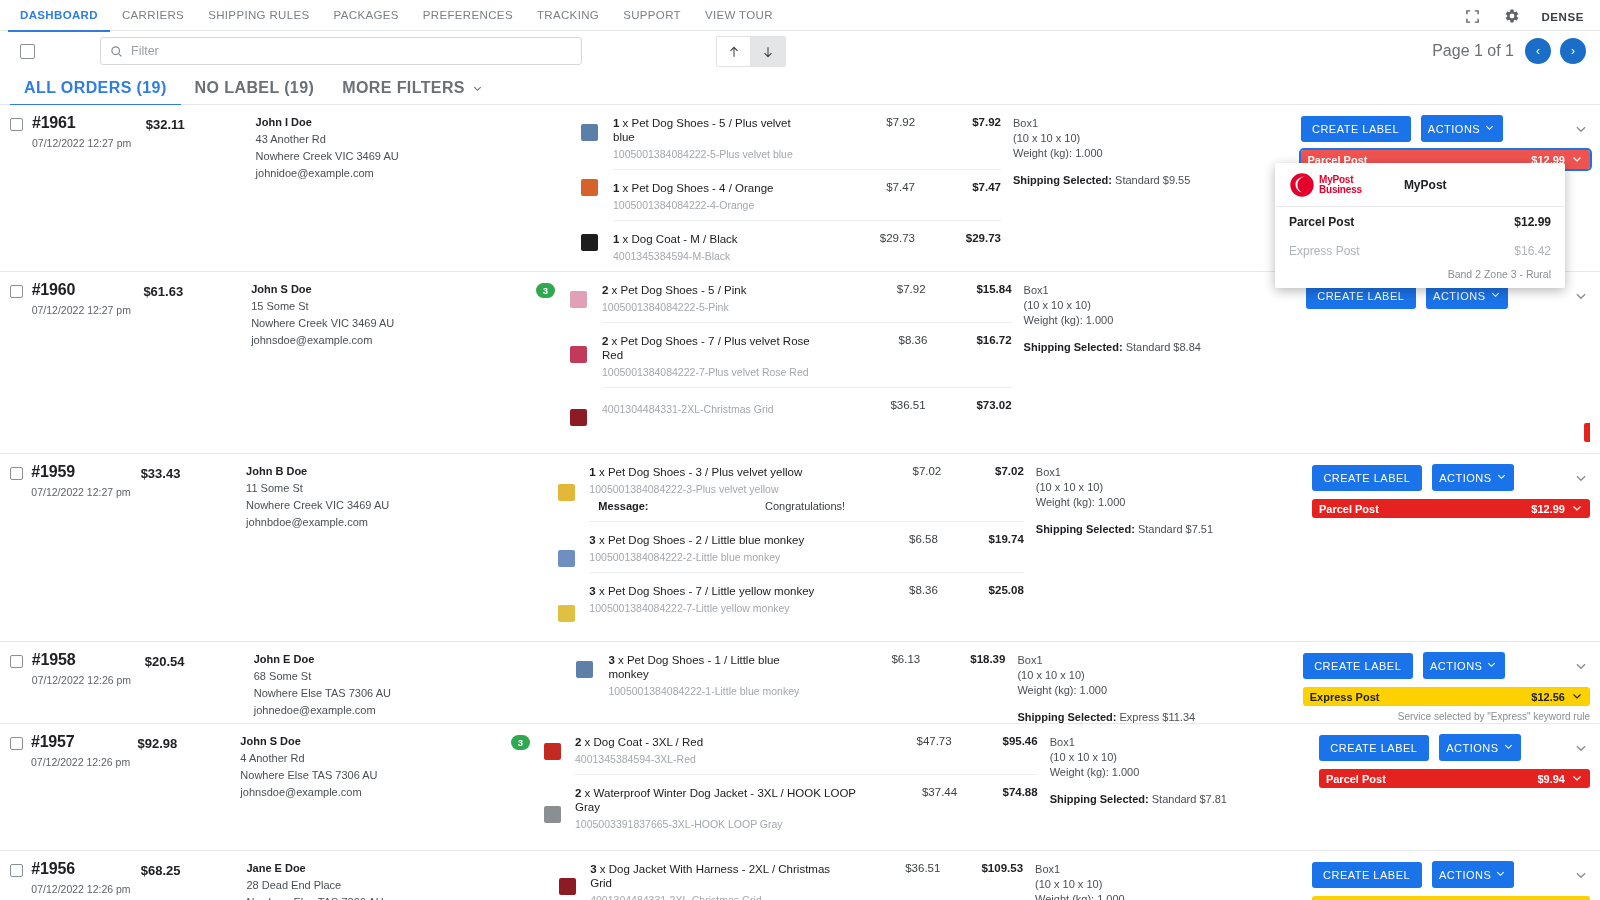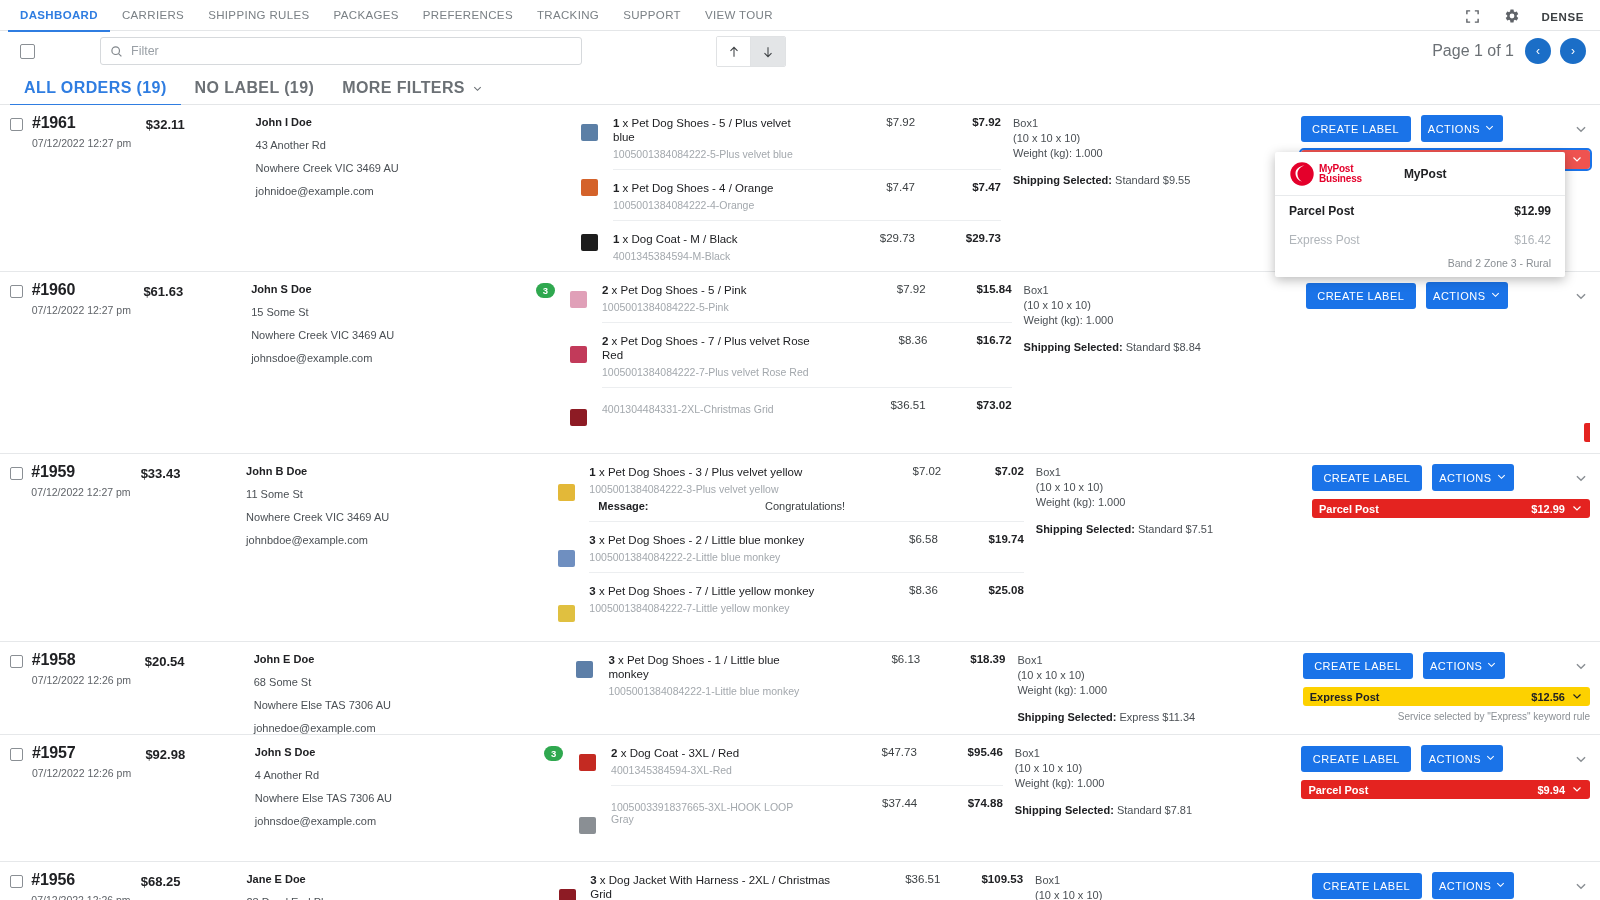--- a/index.html
+++ b/index.html
@@ -119,21 +119,21 @@
   .row-check {
     width: 13px; height: 13px; border: 1px solid #8a8f94;
     border-radius: 2px; cursor: pointer; background: #fff;
   }
   .col-id { width: 120px; padding: 9px 0 0 6px; }
   .order-num { font-size: 16px; font-weight: bold; color: #202124; letter-spacing: -0.2px; }
   .order-date { font-size: 10.5px; color: #5f6368; margin-top: 5px; }
   .col-total { width: 110px; padding: 12px 0 0 0; font-size: 13px; font-weight: bold; }
   .col-addr { width: 250px; padding: 11px 0 0 0; }
   .cust-name { font-size: 11px; font-weight: bold; color: #202124; }
-  .addr-line { font-size: 11px; color: #4a4f54; margin-top: 11px; }
+  .addr-line { font-size: 11px; color: #4a4f54; margin-top: 5px; }
   .col-badge {
     width: 60px; padding: 11px 0 0 0;
     display: flex; justify-content: flex-end; align-items: flex-start;
   }
   .qty-badge {
     background: #2fa84f; color: #fff; font-size: 9.5px; font-weight: bold;
     border-radius: 9px; padding: 2px 7px; line-height: 11px;
   }
   .col-thumbs { width: 48px; padding: 0; }
   .thumb-cell {
@@ -648,20 +648,21 @@
           <div class="item-row">
             <div class="item-main">
               <div class="item-title"><b>2</b> x Dog Coat - 3XL / Red</div>
               <div class="item-sku">4001345384594-3XL-Red</div>
             </div>
             <div class="item-unit">$47.73</div>
             <div class="item-line">$95.46</div>
           </div>
           <div class="item-row">
             <div class="item-main">
+              <div class="item-title"><b>2</b> x Waterproof Winter Dog Jacket - 3XL / HOOK LOOP Gray</div>
               <div class="item-sku">1005003391837665-3XL-HOOK LOOP Gray</div>
             </div>
             <div class="item-unit">$37.44</div>
             <div class="item-line">$74.88</div>
           </div>
         </div>
         <div class="col-box">
           <div class="box-line">Box1</div>
           <div class="box-line">(10 x 10 x 10)</div>
           <div class="box-line">Weight (kg): 1.000</div>
@@ -749,21 +750,21 @@
               <span>$12.56</span>
               <span><svg width="12" height="12" viewBox="0 0 24 24" fill="none" stroke="#202124" stroke-width="2.4">
                   <path d="M5 9l7 7 7-7"></path>
                 </svg></span>
             </span>
           </div>
         </div>
       </div>
     </div>
 
-<div class="rate-dd" style="left: 1275px; top: 152px;">
+<div class="rate-dd" style="left: 1275px; top: 163px;">
       <div class="dd-head">
         <span class="mypost-logo">
           <svg width="26" height="26" viewBox="0 0 40 40">
             <circle cx="20" cy="20" r="18" fill="#e4002b"></circle>
             <path d="M24 7c-7 2-11 7-11 13 0 5 3 9 7 12-6-2-10-7-10-13 0-6 5-11 14-12z" fill="#fff"></path>
           </svg>
           <span class="mp-text">
             <div>MyPost</div>
             <div>Business</div>
           </span>

